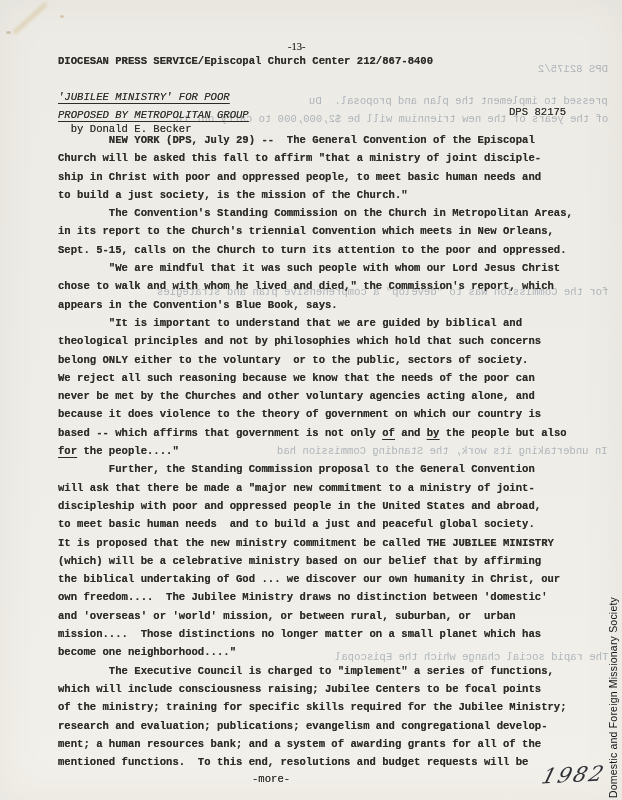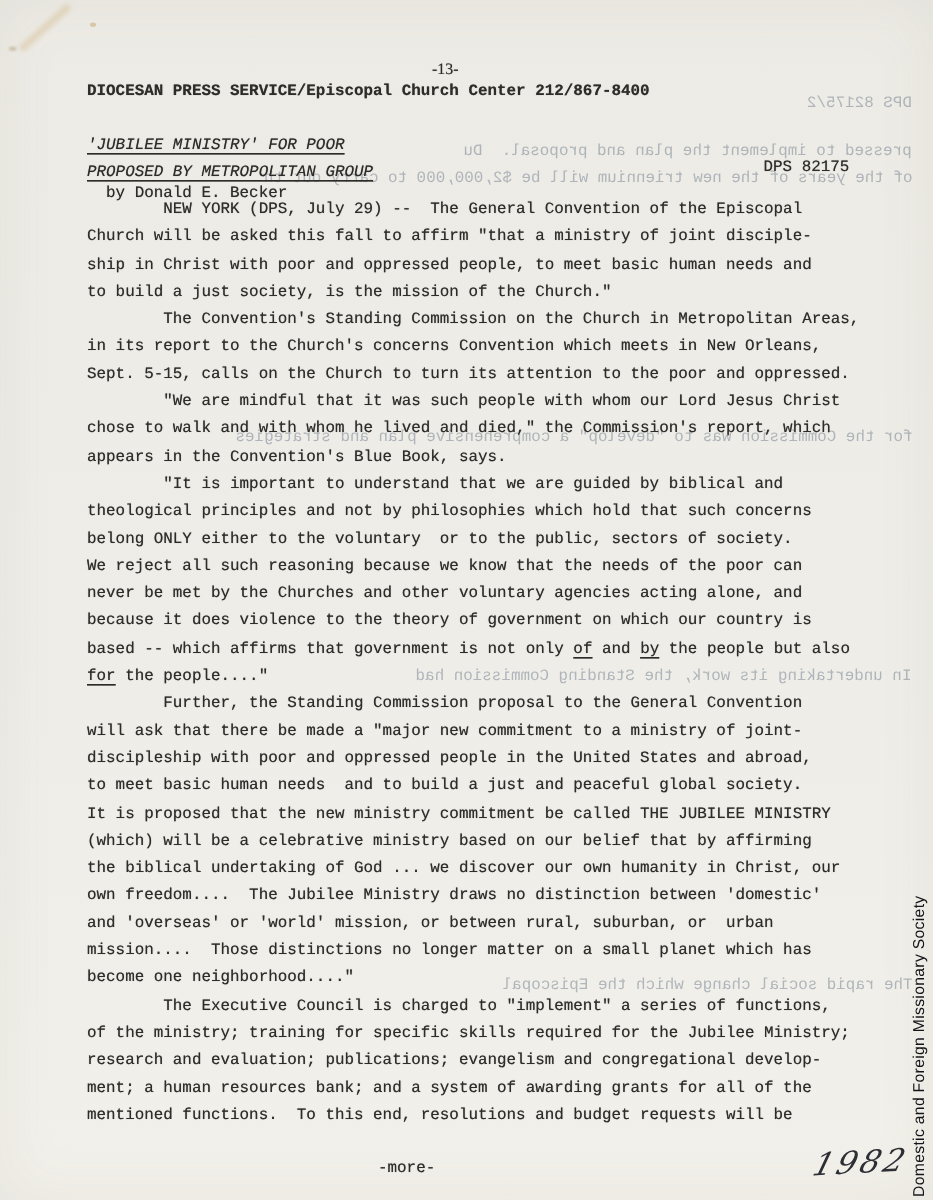--- a/index.html
+++ b/index.html
@@ -20,21 +20,21 @@
   .pagenum{position:absolute;left:288px;top:41px;font-family:Liberation Serif, serif;}
   .masthead{position:absolute;left:58px;top:55px;font-weight:bold;}
   .headline{position:absolute;left:58px;top:88px;line-height:18.2px;font-style:italic;}
   .headline .ul{
     text-decoration:underline;
     text-decoration-thickness:1px;
     text-underline-offset:3px;
   }
   .docid{position:absolute;left:509px;top:106px;}
   .byline{position:absolute;left:58px;top:123px;text-align:right;}
-  .bodytext{position:absolute;left:58px;top:131px;line-height:18.3px;}
+  .bodytext{position:absolute;left:58px;top:131px;line-height:18.3px;font-weight:bold;}
   .body-line{display:block;height:18.3px;}
   .bodytext u, .typew u{
     text-decoration:underline;
     text-decoration-thickness:1px;
     text-underline-offset:2.5px;
   }
   .footer-more{position:absolute;left:252px;top:773px;}
   .handwritten{
     position:absolute;left:543px;top:763px;
     font-family:"DejaVu Serif",serif;font-style:italic;
@@ -116,21 +116,21 @@
       <span class="typew body-line">        NEW YORK (DPS, July 29) --  The General Convention of the Episcopal</span>
 
       <span class="typew body-line">Church will be asked this fall to affirm "that a ministry of joint disciple-</span>
 
       <span class="typew body-line">ship in Christ with poor and oppressed people, to meet basic human needs and</span>
 
       <span class="typew body-line">to build a just society, is the mission of the Church."</span>
 
       <span class="typew body-line">        The Convention's Standing Commission on the Church in Metropolitan Areas,</span>
 
-      <span class="typew body-line">in its report to the Church's concerns Convention which meets in New Orleans,</span>
+      <span class="typew body-line">in its report to the Church's triennial Convention which meets in New Orleans,</span>
 
       <span class="typew body-line">Sept. 5-15, calls on the Church to turn its attention to the poor and oppressed.</span>
 
       <span class="typew body-line">        "We are mindful that it was such people with whom our Lord Jesus Christ</span>
 
       <span class="typew body-line">chose to walk and with whom he lived and died," the Commission's report, which</span>
 
       <span class="typew body-line">appears in the Convention's Blue Book, says.</span>
 
       <span class="typew body-line">        "It is important to understand that we are guided by biblical and</span>
@@ -166,20 +166,21 @@
       <span class="typew body-line">own freedom....  The Jubilee Ministry draws no distinction between 'domestic'</span>
 
       <span class="typew body-line">and 'overseas' or 'world' mission, or between rural, suburban, or  urban</span>
 
       <span class="typew body-line">mission....  Those distinctions no longer matter on a small planet which has</span>
 
       <span class="typew body-line">become one neighborhood...."</span>
 
       <span class="typew body-line">        The Executive Council is charged to "implement" a series of functions,</span>
 
+      <span class="typew body-line">which will include consciousness raising; Jubilee Centers to be focal points</span>
 
       <span class="typew body-line">of the ministry; training for specific skills required for the Jubilee Ministry;</span>
 
       <span class="typew body-line">research and evaluation; publications; evangelism and congregational develop-</span>
 
       <span class="typew body-line">ment; a human resources bank; and a system of awarding grants for all of the</span>
 
       <span class="typew body-line">mentioned functions.  To this end, resolutions and budget requests will be</span>
     </div>
 

